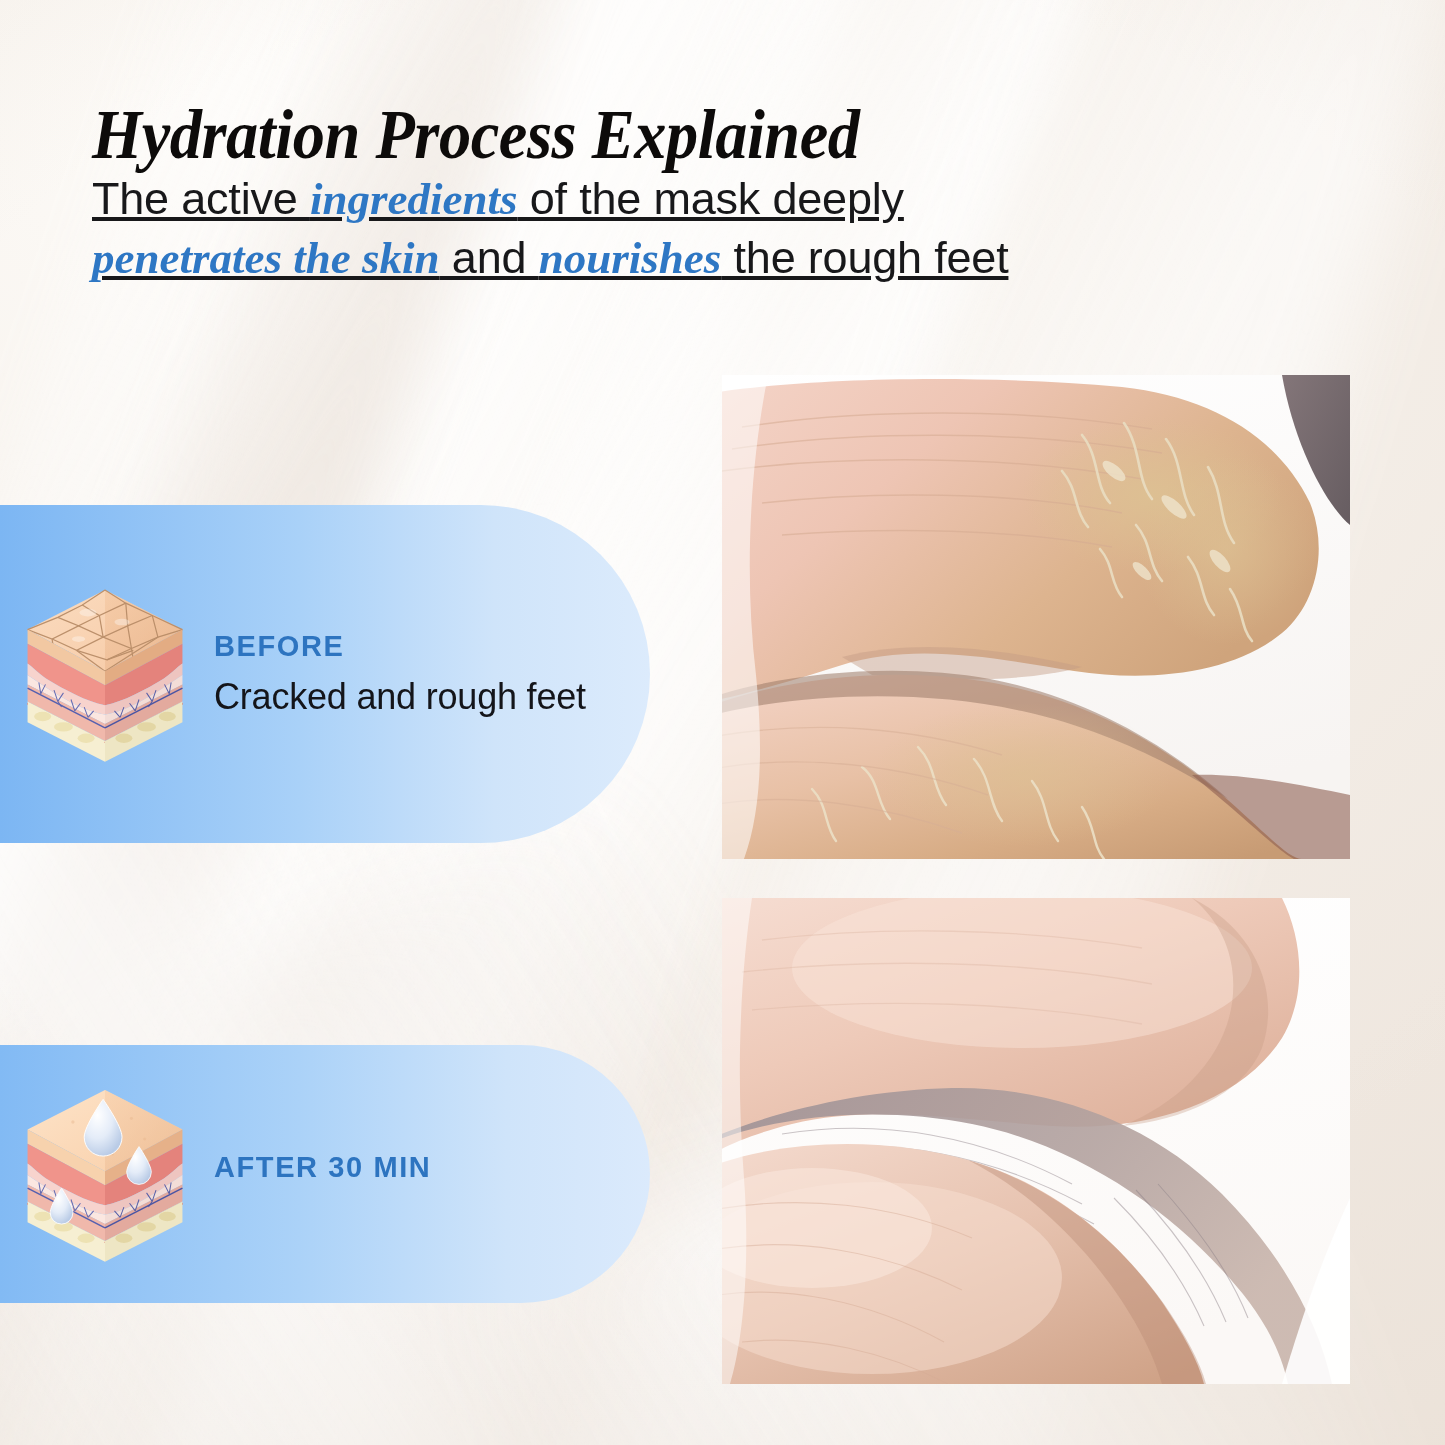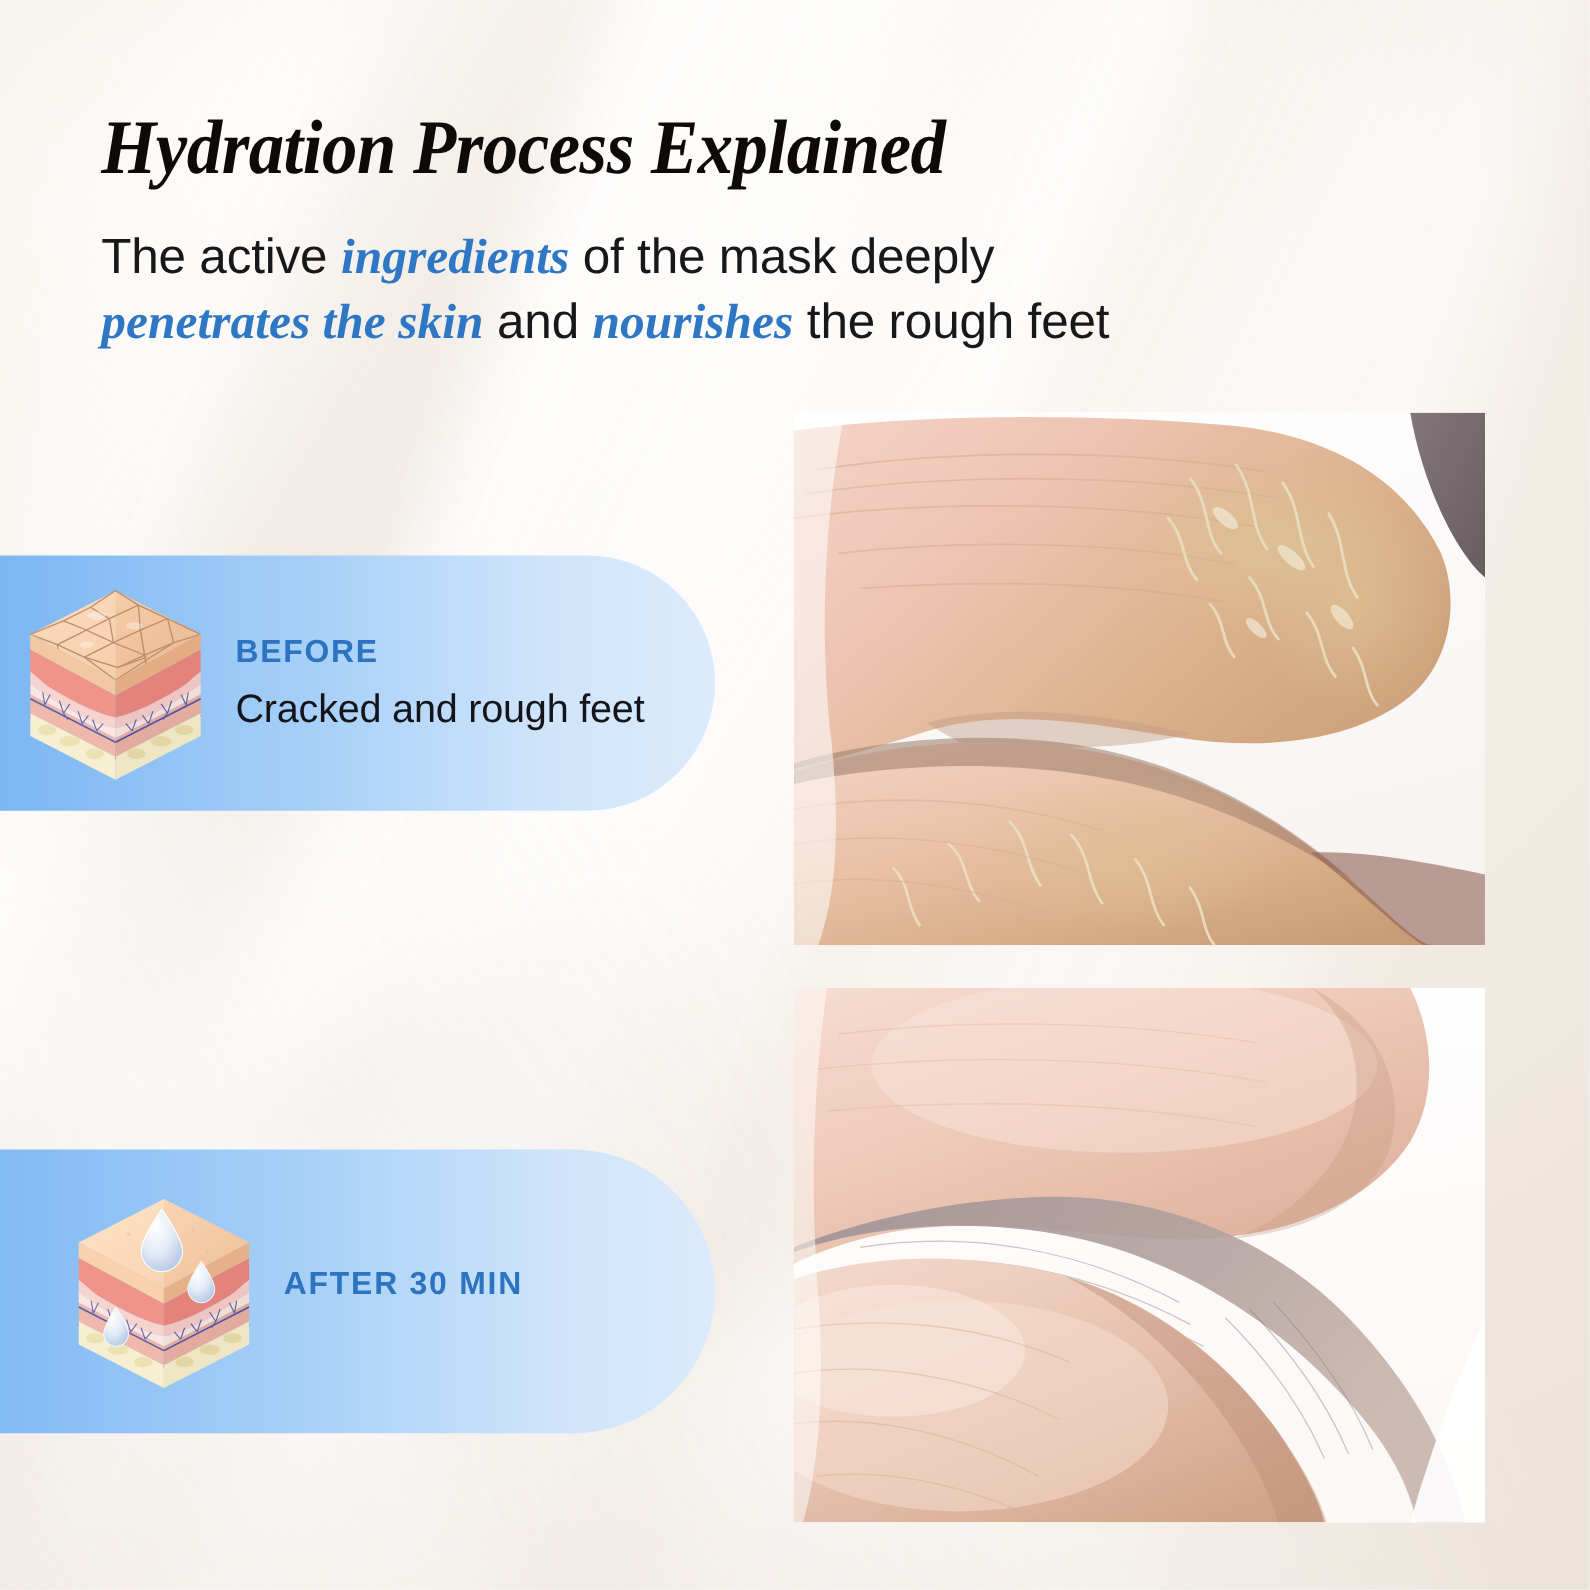--- a/index.html
+++ b/index.html
@@ -76,47 +76,47 @@
     font-weight:700;
     font-size:70px;
     line-height:1.0;
     letter-spacing:-0.5px;
     color:#0d0b0a;
     transform:scaleX(.92);
     transform-origin:left center;
     white-space:nowrap;
   }
   .subtitle {
-    margin-top:34px;
     font-size:45px;
     line-height:1.31;
     color:#18181a;
     font-weight:400;
     letter-spacing:-0.2px;
     max-width:930px;
+    text-decoration:underline;
   }
   .subtitle .hl {
     font-family:"Liberation Serif", serif;
     font-style:italic;
     font-weight:700;
     color:#2e77c4;
     letter-spacing:0;
   }
 
   
   .pill {
     position:absolute; left:0; z-index:4;
     display:flex; align-items:center;
     border-top-right-radius:999px;
     border-bottom-right-radius:999px;
   }
-  #pill-before { top:505px; width:650px; height:232px;
+  #pill-before { top:505px; width:650px; height:338px;
     background:linear-gradient(90deg,#7cb6f3 0%, #a9d1f8 46%, #cfe4fa 76%, #dcebfc 100%); }
   #pill-after  { top:1045px; width:650px; height:258px;
-    background:linear-gradient(90deg,#82baf4 0%, #abd2f8 46%, #cfe4fa 78%, #dbeafc 100%);padding-left:44px; }
+    background:linear-gradient(90deg,#82baf4 0%, #abd2f8 46%, #cfe4fa 78%, #dbeafc 100%); }
 
   .pill-art { width:210px; flex:0 0 210px; display:flex; align-items:center; justify-content:center; }
   .pill-text { padding-left:4px; }
   .pill-kicker {
     font-size:29px; font-weight:700; letter-spacing:1.6px;
     color:#2d74c0; margin-bottom:13px;
   }
   .pill-body {
     font-size:36px; line-height:1.17; color:#14151a; font-weight:400;
     letter-spacing:-0.2px;

